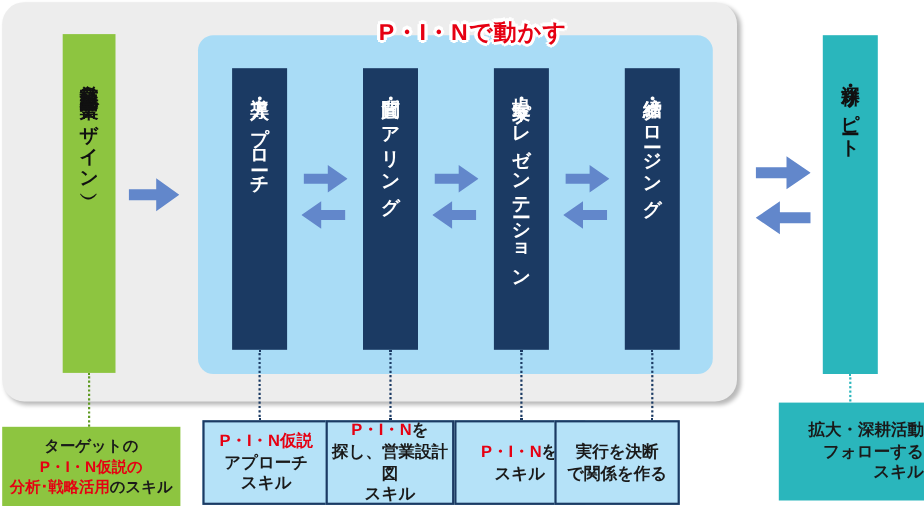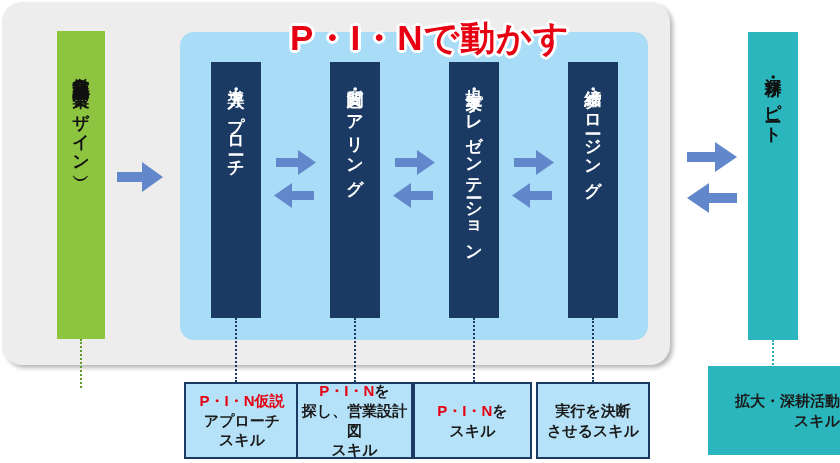--- a/index.html
+++ b/index.html
@@ -13,21 +13,21 @@
   .canvas{position:relative;width:840px;height:463px;background:var(--bg);overflow:hidden;}
 
   
   .gray-panel{position:absolute;left:2px;top:2px;width:668px;height:363px;
     background:var(--gray-panel);border-radius:20px;box-shadow:3px 3px 4px rgba(0,0,0,.28);}
   .blue-panel{position:absolute;left:180px;top:32px;width:468px;height:308px;
     background:var(--panel-blue);border-radius:14px;}
 
   
   .pin-title{position:absolute;left:196px;top:15px;width:468px;text-align:center;
-    font-size:35px;font-weight:bold;color:var(--red);letter-spacing:1px;z-index:6;
+    font-size:21px;font-weight:bold;color:var(--red);letter-spacing:1px;z-index:6;
     text-shadow:-2px -2px 0 #fff,2px -2px 0 #fff,-2px 2px 0 #fff,2px 2px 0 #fff,
       -3px 0 0 #fff,3px 0 0 #fff,0 -3px 0 #fff,0 3px 0 #fff;}
 
   
   .vbar{position:absolute;display:flex;justify-content:center;}
   .vlabel{writing-mode:vertical-rl;font-weight:bold;font-size:17px;letter-spacing:2px;line-height:1;}
   .green-bar{left:57px;top:31px;width:48px;height:308px;background:var(--green);}
   .green-bar .vlabel{color:#111;padding-top:33px;}
   .teal-bar{left:748px;top:32px;width:50px;height:308px;background:var(--teal);}
   .teal-bar .vlabel{color:#111;padding-top:32px;}
@@ -47,21 +47,21 @@
 
   
   .skill-box{position:absolute;display:flex;flex-direction:column;align-items:center;
     justify-content:center;text-align:center;font-weight:bold;font-size:15px;line-height:1.32;z-index:5;}
   .skill-box .red{color:var(--red);}
   .box-target{left:2px;top:388px;width:162px;height:72px;background:var(--green);font-size:14px;}
   .box-blue{background:var(--box-blue);border:2px solid var(--navy);top:382px;height:77px;}
   .box-rel{left:184px;width:116px;}
   .box-share{left:296px;width:117px;}
   .box-solve{left:413px;width:119px;}
-  .box-decide{left:536px;width:114px;}
+  .box-decide{left:504px;width:114px;}
   .box-follow{left:708px;top:366px;width:132px;height:89px;background:var(--teal);align-items:flex-end;}
 </style>
 </head>
 <body>
 
 <div class="canvas">
 
   <div class="gray-panel"></div>
 
   <div class="blue-panel"></div>
@@ -139,41 +139,47 @@
       </svg>
   </div>
 
   <div class="dot-line dot-green" style="left:80px;top:339px;height:49px;"></div>
   <div class="dot-line" style="left:235px;top:318px;height:64px;"></div>
   <div class="dot-line" style="left:354px;top:318px;height:64px;"></div>
   <div class="dot-line" style="left:473px;top:318px;height:64px;"></div>
   <div class="dot-line" style="left:592px;top:318px;height:64px;"></div>
   <div class="dot-line dot-teal" style="left:772px;top:340px;height:45px;"></div>
 
+  <div class="skill-box box-target">
+    <div>ターゲットの</div>
+    <div class="red">P・I・N仮説の</div>
+    <div><span class="red">分析･戦略活用</span><span>のスキル</span></div>
+  </div>
 
   <div class="skill-box box-blue box-rel">
     <div class="red">P・I・N仮説</div>
     <div>アプローチ</div>
     <div>スキル</div>
   </div>
 
   <div class="skill-box box-blue box-share">
     <div><span class="red">P・I・N</span><span>を</span></div>
     <div>探し、営業設計図</div>
     <div>スキル</div>
   </div>
 
   <div class="skill-box box-blue box-solve">
     <div><span class="red">P・I・N</span><span>を</span></div>
     <div>スキル</div>
   </div>
 
   <div class="skill-box box-blue box-decide">
     <div>実行を決断</div>
-    <div>させるスキル</div>
+    <div>で関係を作る</div>
   </div>
 
   <div class="skill-box box-follow">
     <div>拡大・深耕活動</div>
+    <div>フォローする</div>
     <div>スキル</div>
   </div>
 
 </div>
 
 </body></html>

